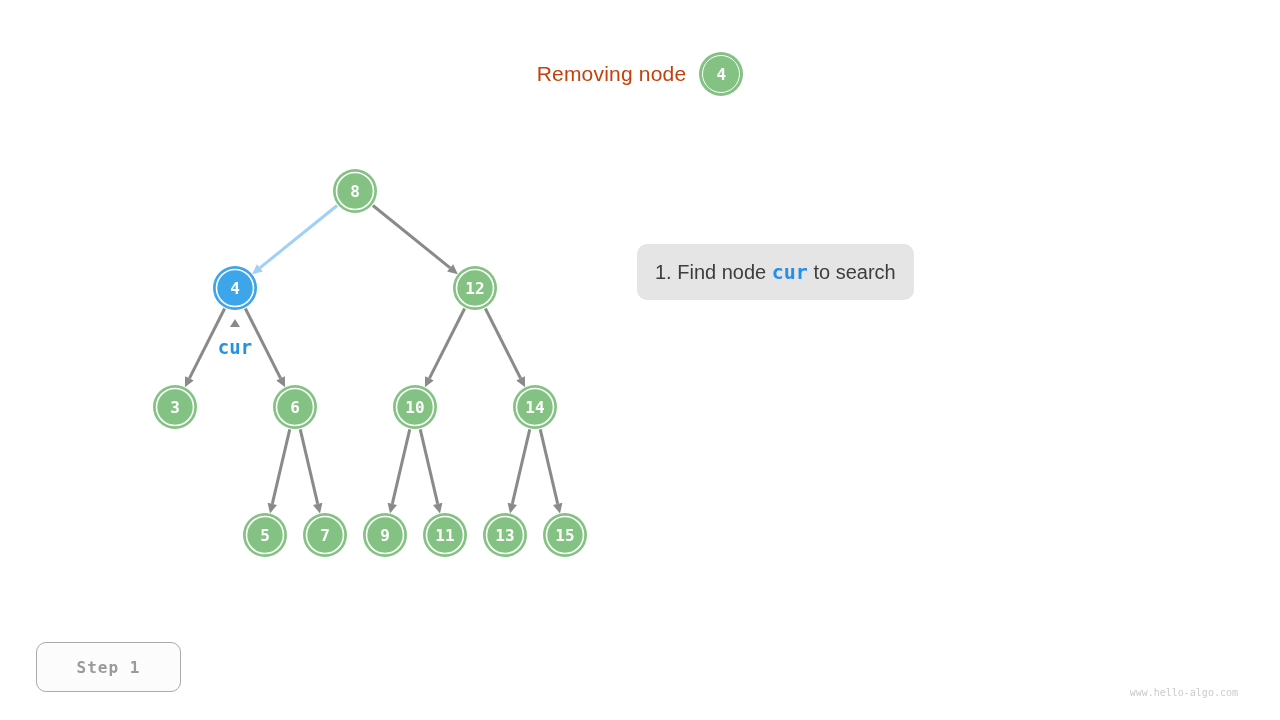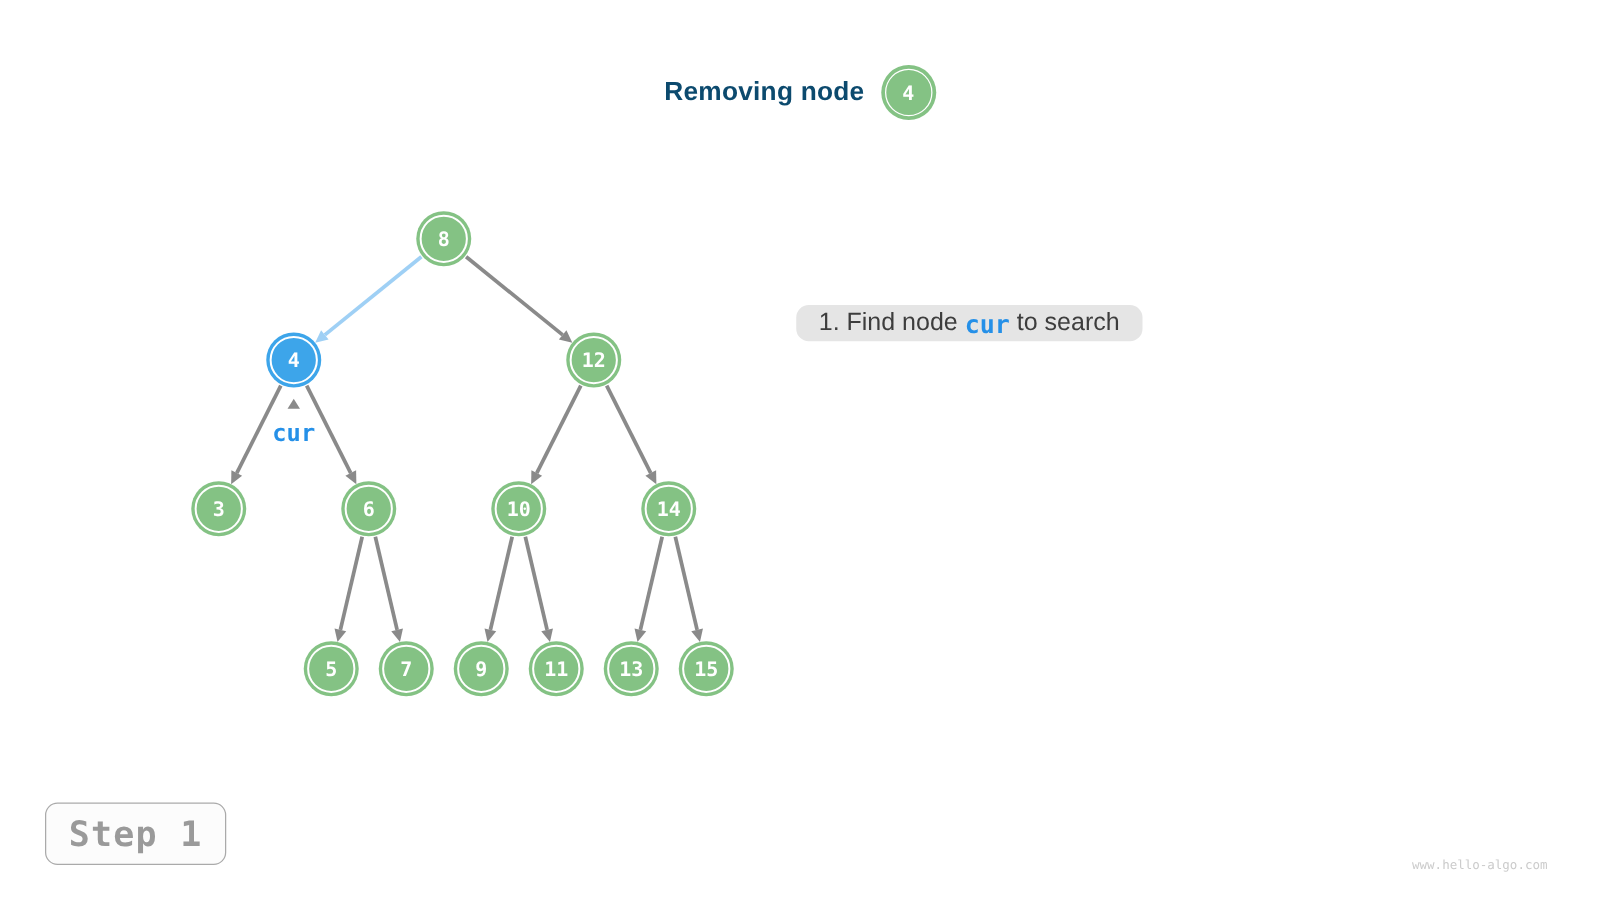--- a/index.html
+++ b/index.html
@@ -18,22 +18,22 @@
     position: absolute;
     left: 0; right: 0; top: 51px;
     height: 46px;
     display: flex;
     justify-content: center;
     align-items: center;
     gap: 13px;
   }
   .title-text {
     font-size: 21px;
-    font-weight: 700;
-    color: #0c4a6e;
+    font-weight: 400;
+    color: #c2410c;
     letter-spacing: 0.2px;
   }
   .title-node {
     position: relative;
     width: 44px; height: 44px;
     border-radius: 50%;
     background: #84c284;
     display: flex;
     align-items: center;
     justify-content: center;
@@ -81,21 +81,21 @@
     font-family: "DejaVu Sans Mono", monospace;
     font-size: 19px;
     font-weight: 700;
     color: #2590e8;
   }
 
   
   .annotation {
     position: absolute;
     left: 637px; top: 244px;
-    height: 29px;
+    height: 56px;
     padding: 0 18px;
     background: #e5e5e5;
     border-radius: 10px;
     display: flex;
     align-items: center;
     font-size: 20px;
     color: #3d3d3d;
     white-space: pre;
   }
   .annotation .hl {
@@ -110,21 +110,21 @@
     left: 36px; top: 642px;
     width: 145px; height: 50px;
     box-sizing: border-box;
     background: #fcfcfc;
     border: 1.5px solid #aaaaaa;
     border-radius: 10px;
     display: flex;
     align-items: center;
     justify-content: center;
     font-family: "DejaVu Sans Mono", monospace;
-    font-size: 28px;
+    font-size: 16px;
     font-weight: 700;
     color: #9a9a9a;
     letter-spacing: 1px;
   }
 
   
   .watermark {
     position: absolute;
     right: 42px; bottom: 22px;
     font-family: "DejaVu Sans Mono", monospace;

